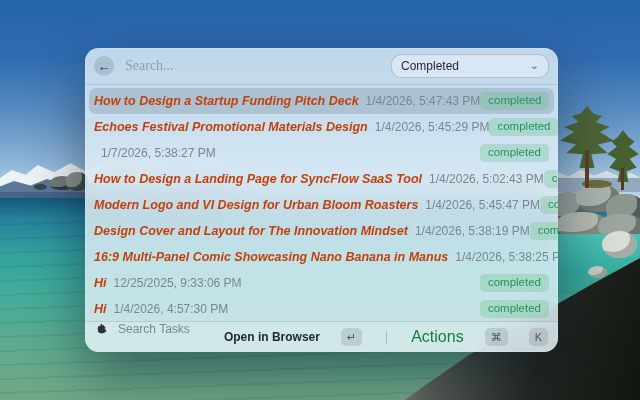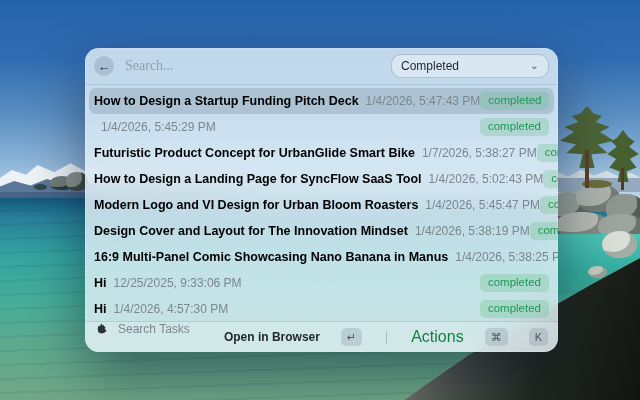--- a/index.html
+++ b/index.html
@@ -69,21 +69,21 @@
   .search-input::placeholder{color:#92a0a9;}
   .dropdown{width:158px;height:24px;flex:0 0 auto;border-radius:10px;box-sizing:border-box;
       border:1px solid rgba(70,90,100,.28);background:rgba(255,255,255,.38);
       display:flex;align-items:center;justify-content:space-between;padding:0 9px;}
   .dropdown .dd-label{font-size:12px;color:#1f262e;}
   .dropdown .dd-chevron{font-size:11px;color:#5c6770;line-height:1;transform:translateY(-1px);}
 
   .list{flex:1;padding:3px 4px 0 4px;overflow:hidden;}
   .row{height:26px;display:flex;align-items:center;padding:0 5px;border-radius:7px;}
   .row.selected{background:rgba(105,130,148,.28);}
-  .row-title{font-size:12.5px;font-weight:700;color:#000000;white-space:nowrap;}
+  .row-title{font-size:12.5px;font-weight:700;color:#c2410c;white-space:nowrap;font-style:italic;}
   .row-time{font-size:12px;color:#7b868d;margin-left:7px;white-space:nowrap;}
   .row-badge{margin-left:auto;font-size:11.5px;color:#1f9757;background:rgba(96,190,130,.28);
       padding:2px 8px;border-radius:5px;line-height:1.2;}
 
   .footer{height:30px;flex:0 0 30px;display:flex;padding:0 10px;
       border-top:1px solid rgba(90,110,125,.22);background:rgba(255,255,255,.18);}
   .logo{width:15px;height:15px;display:flex;}
   .footer-app{font-size:12px;color:#7c878e;margin-left:8px;}
   .footer-right{margin-left:auto;display:flex;align-items:center;gap:15px;}
   .action-primary{font-size:12px;font-weight:700;color:#22282e;}
@@ -139,25 +139,25 @@
     </div>
   </div>
 
   <div class="list" id="task-list">
       <div class="row selected">
       <span class="row-title">How to Design a Startup Funding Pitch Deck</span>
       <span class="row-time">1/4/2026, 5:47:43 PM</span>
       <span class="row-badge">completed</span>
     </div>
       <div class="row">
+      <span class="row-title">Echoes Festival Promotional Materials Design</span>
       <span class="row-time">1/4/2026, 5:45:29 PM</span>
       <span class="row-badge">completed</span>
     </div>
       <div class="row">
-      <span class="row-title">Futuristic Product Concept for UrbanGlide Smart Bike</span>
       <span class="row-time">1/7/2026, 5:38:27 PM</span>
       <span class="row-badge">completed</span>
     </div>
       <div class="row">
       <span class="row-title">How to Design a Landing Page for SyncFlow SaaS Tool</span>
       <span class="row-time">1/4/2026, 5:02:43 PM</span>
       <span class="row-badge">completed</span>
     </div>
       <div class="row">
       <span class="row-title">Modern Logo and VI Design for Urban Bloom Roasters</span>

